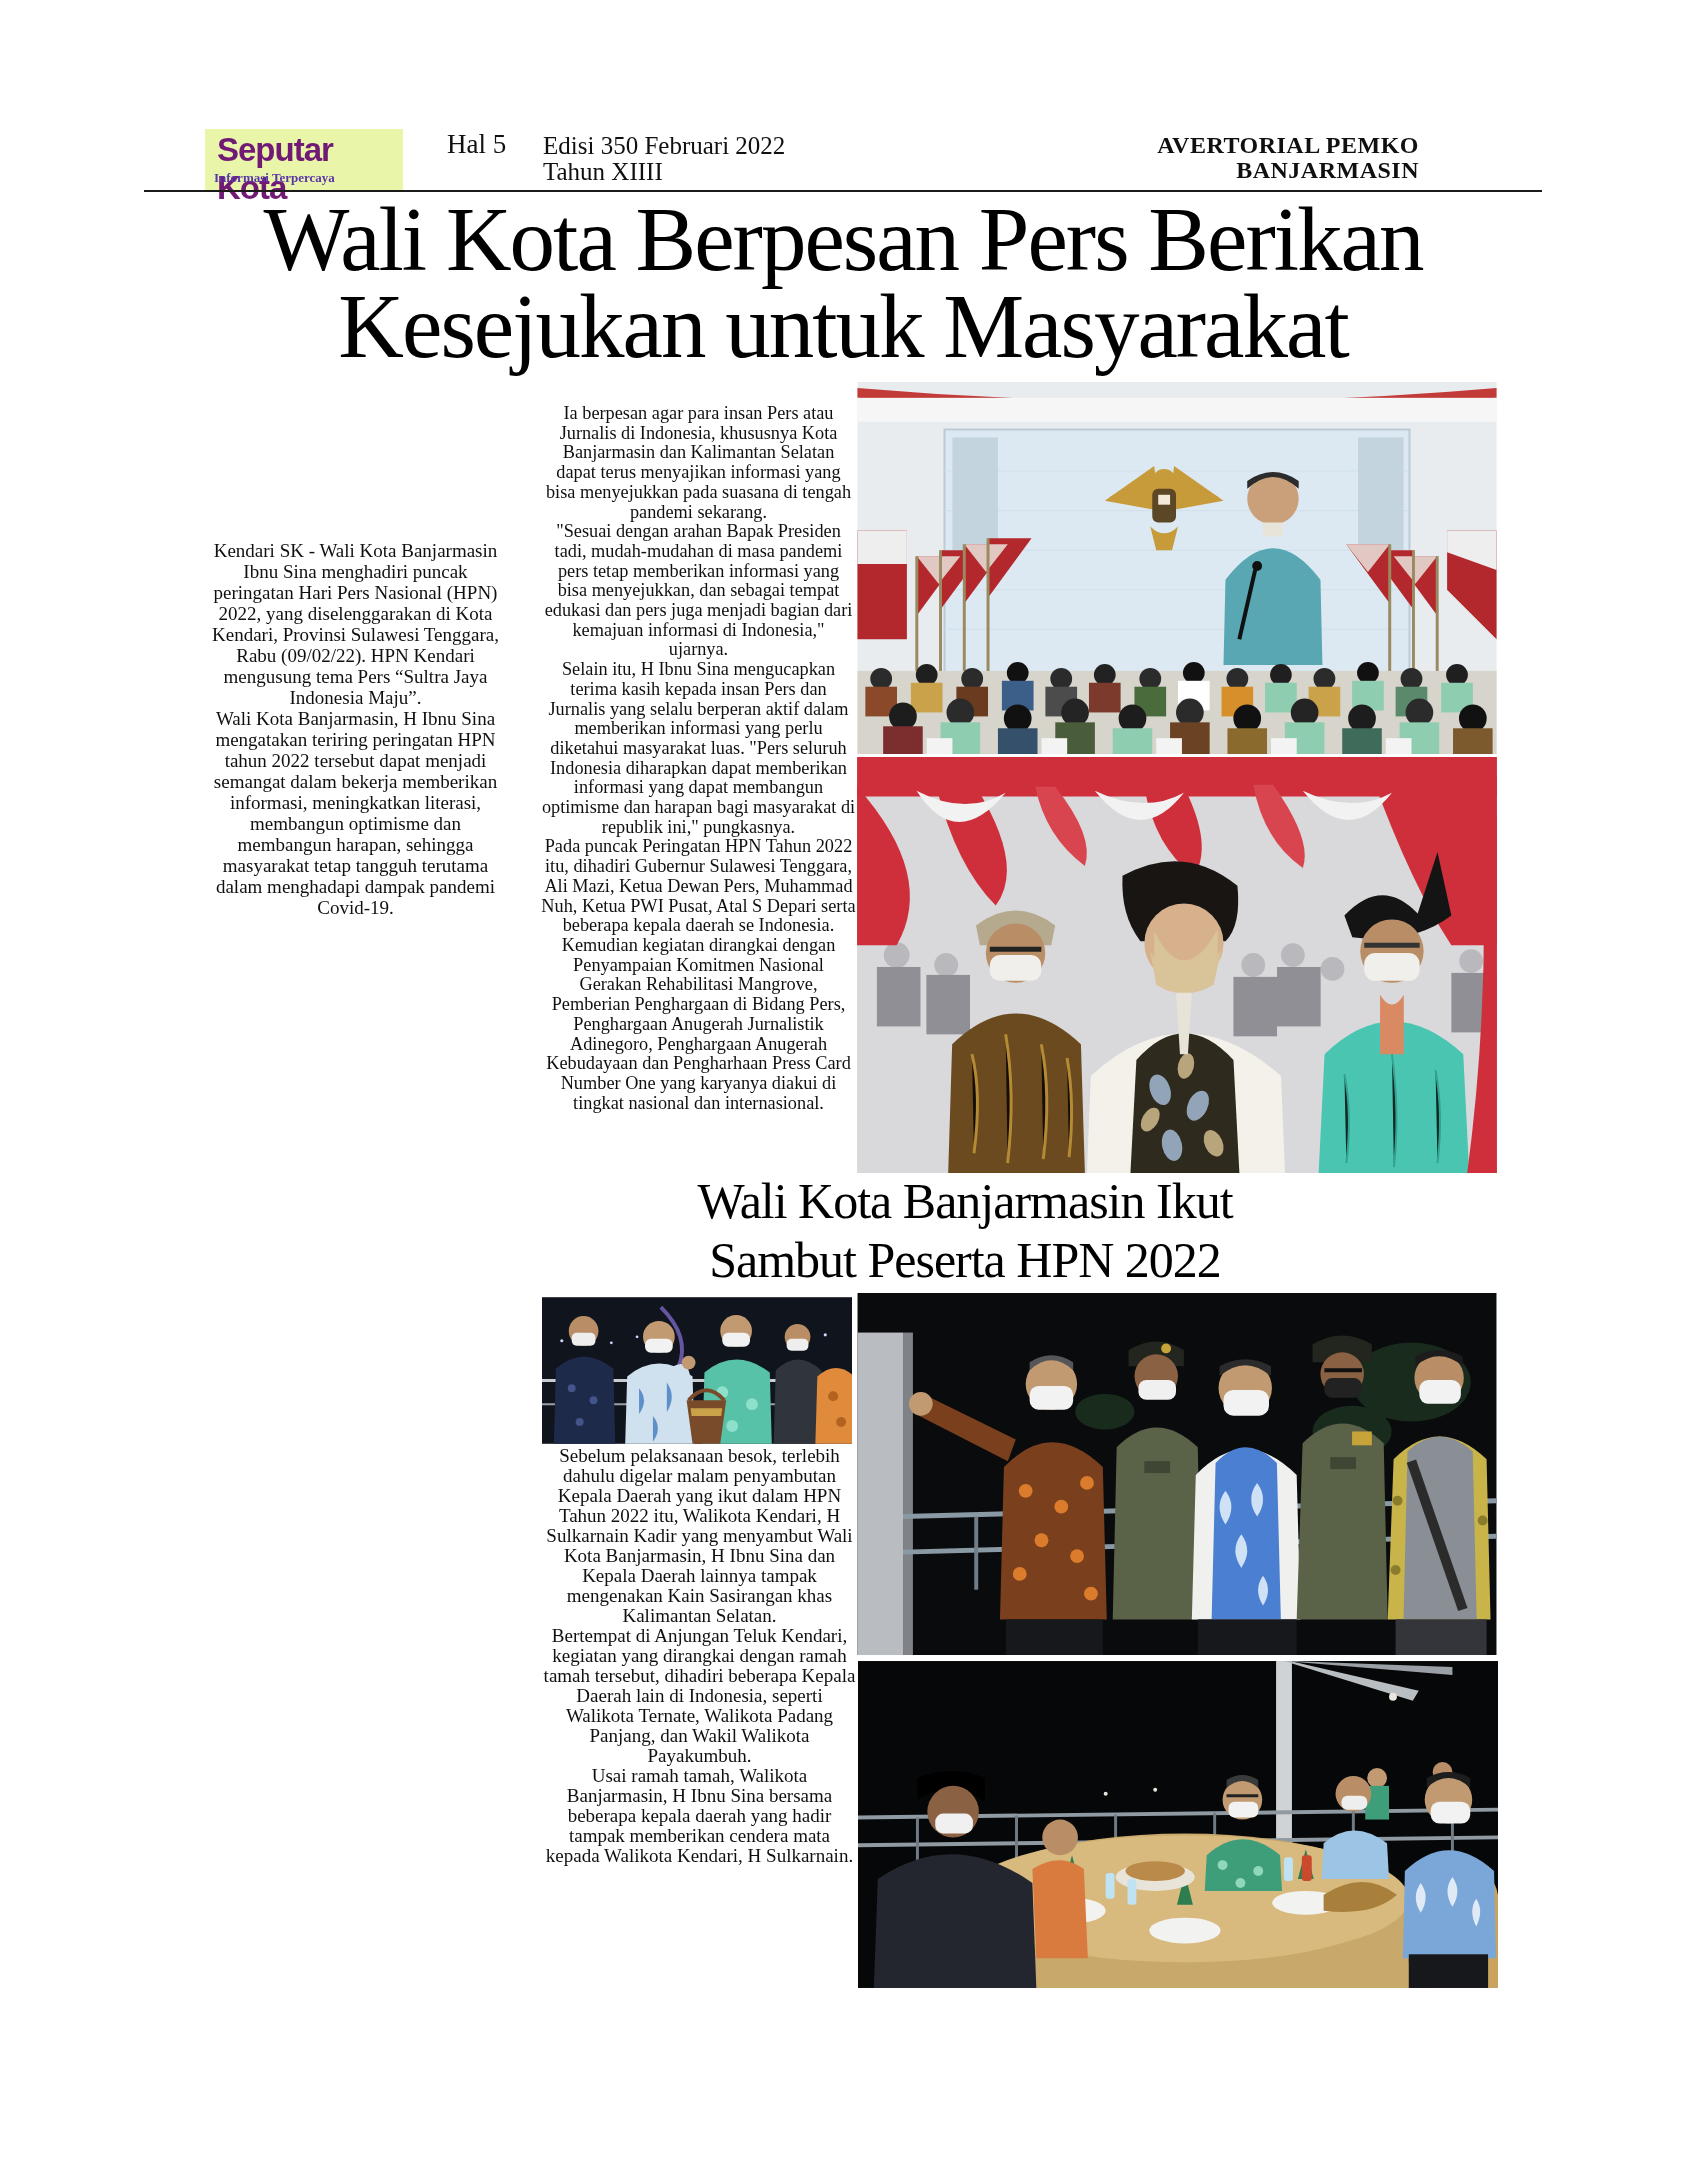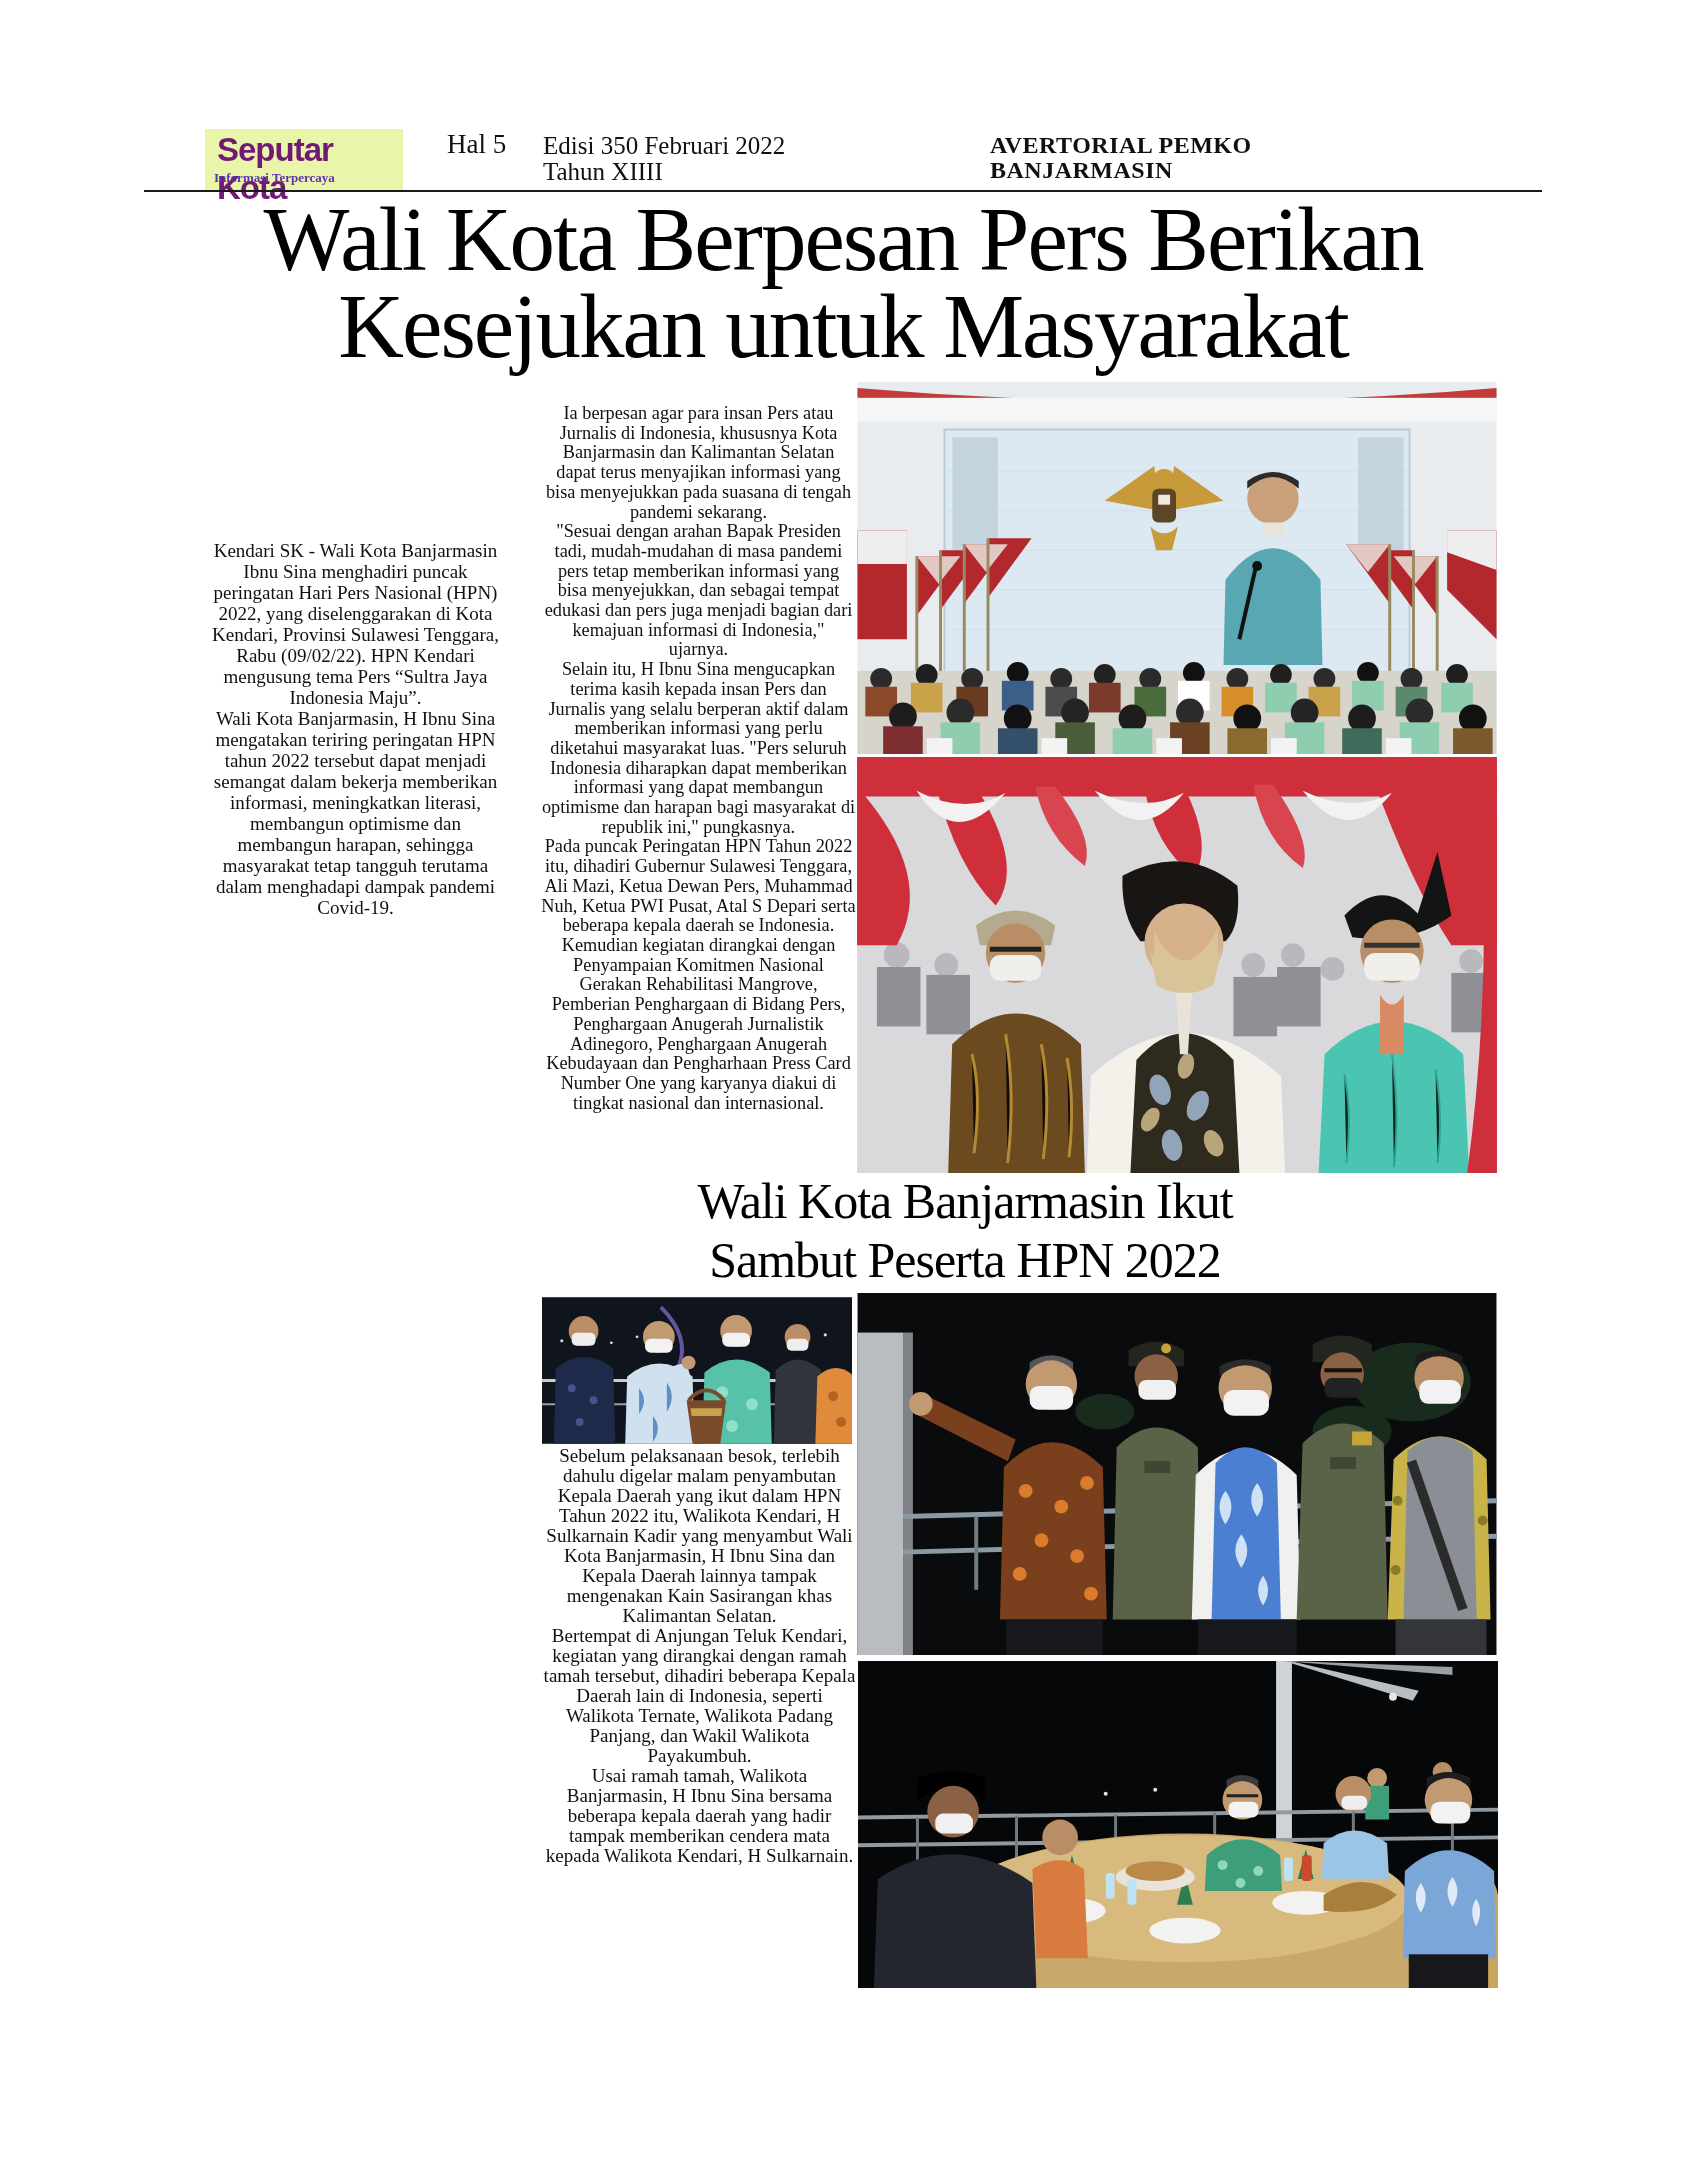--- a/index.html
+++ b/index.html
@@ -7,21 +7,21 @@
         font-family:"Liberation Serif", serif;color:#101010;}
   .abs{position:absolute;}
 
   
   .logo-box{left:205px;top:129px;width:198px;height:61px;background:#e9f6aa;}
   .logo-title{position:absolute;left:12px;top:2px;font-family:"Liberation Sans",sans-serif;
               font-weight:bold;font-size:33px;letter-spacing:-1px;color:#701a75;}
   .logo-tagline{position:absolute;left:9px;bottom:4px;font-size:13px;font-weight:bold;color:#5a35a8;}
   .hal{left:447px;top:129px;font-size:27px;font-weight:normal;}
   .edisi{left:543px;top:133px;font-size:25px;line-height:26px;}
-  .advertorial{left:990px;top:133px;width:455px;text-align:left;font-weight:bold;
+  .advertorial{left:964px;top:133px;width:455px;text-align:right;font-weight:bold;
                font-size:24px;line-height:25px;letter-spacing:0.5px;}
   .header-rule{left:144px;top:190px;width:1398px;height:2px;background:#1a1a1a;}
 
   
   .headline1{left:144px;top:196px;width:1398px;text-align:center;
              font-size:91px;line-height:87px;letter-spacing:-2px;color:#000;}
   .headline2{left:465px;top:1172px;width:1000px;text-align:center;
              font-size:50px;line-height:59px;letter-spacing:-1px;color:#000;}
 
   

